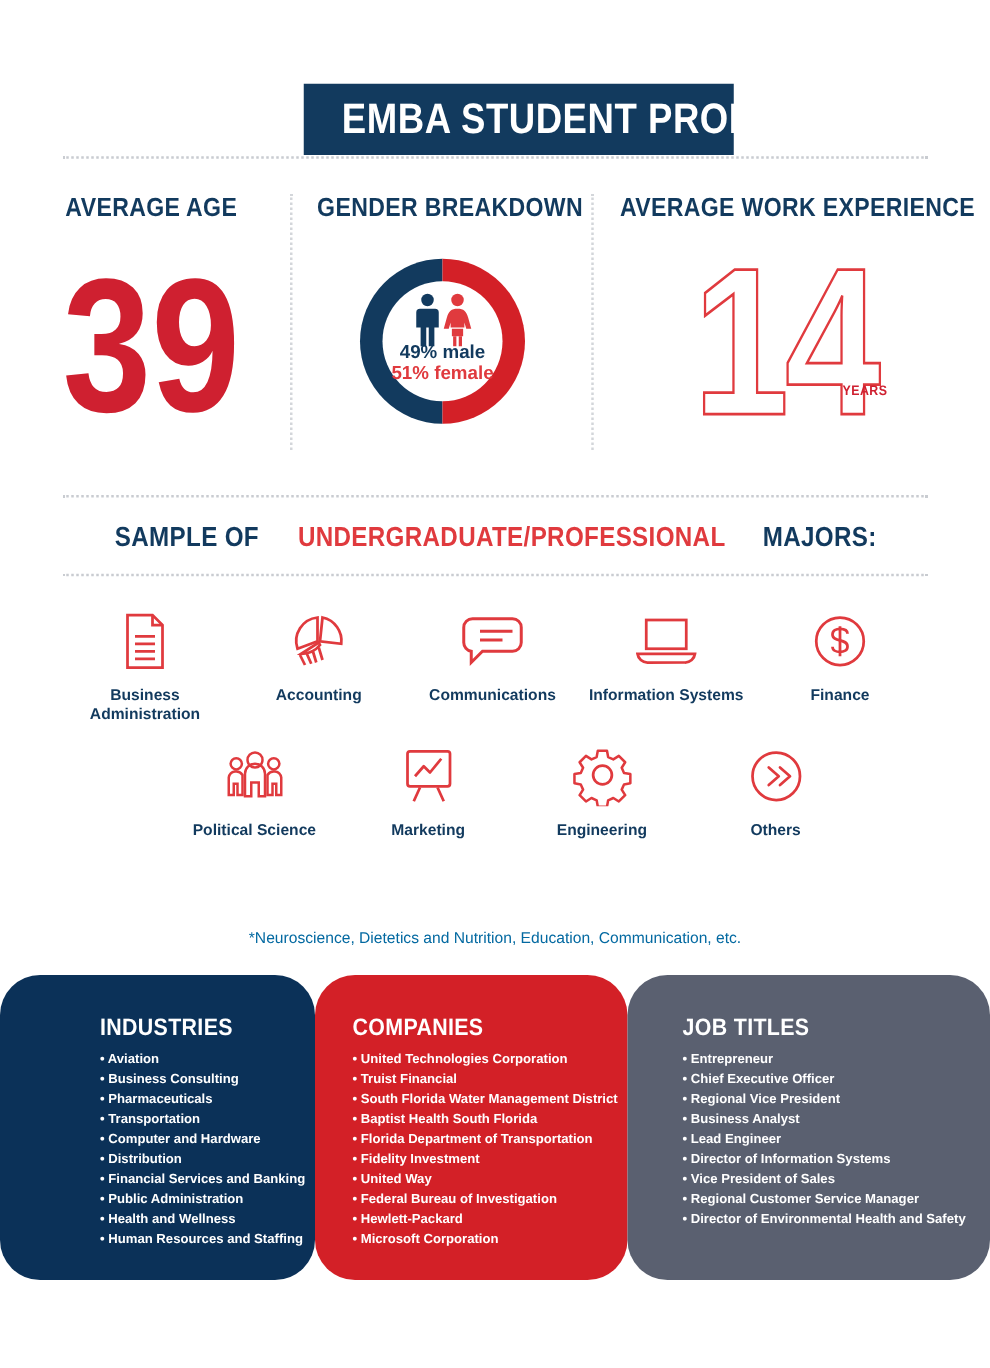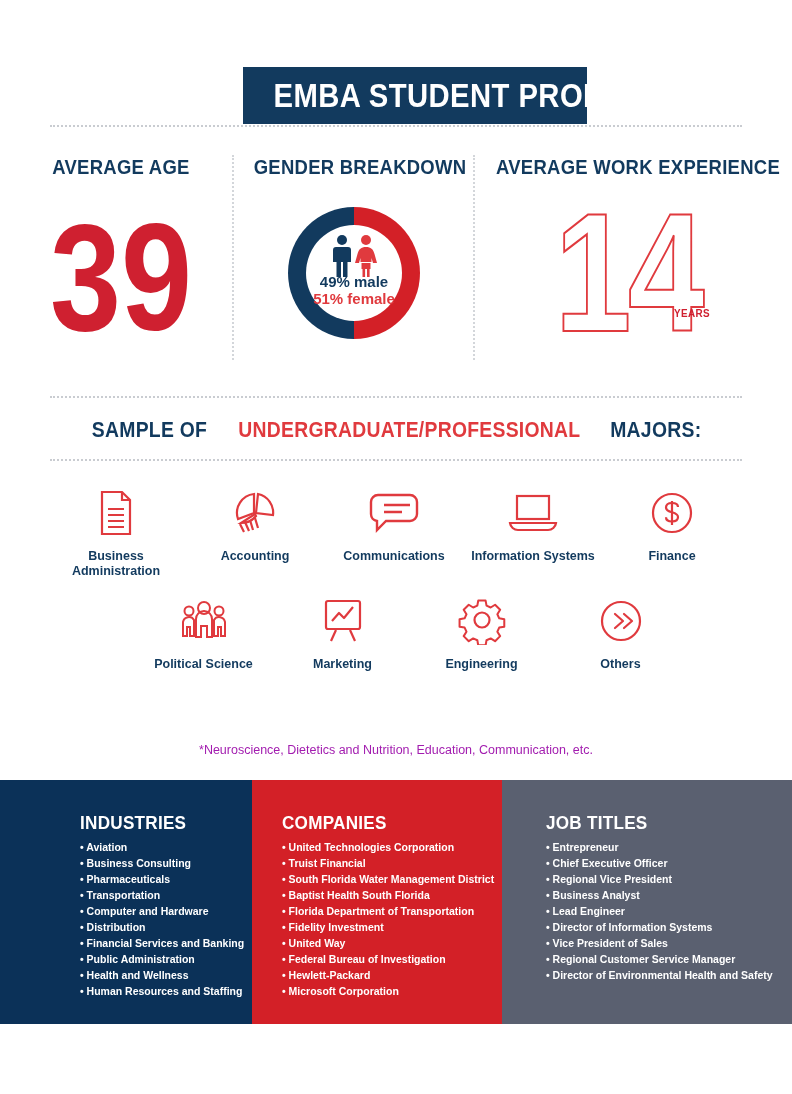--- a/index.html
+++ b/index.html
@@ -135,26 +135,26 @@
   .major { text-align: center; }
   .major .glyph { height: 56px; display: flex; align-items: center; justify-content: center; }
   .major .mlabel {
     color: #123a5e;
     font-size: 12.5px; font-weight: bold;
     line-height: 1.2; margin-top: 8px;
   }
 
   .footnote {
     position: absolute; top: 743px; left: 0; width: 792px;
-    text-align: center; color: #a21caf; font-size: 12.5px;
+    text-align: center; color: #0369a1; font-size: 12.5px;
   }
 
   
   .panel { position: absolute; top: 780px; left: 0; width: 792px; height: 244px; display: flex; }
-  .panel-col { padding: 32px 18px 0 0; }
+  .panel-col { padding: 32px 18px 0 0; border-radius: 32px; }
   .pc-industries { width: 252px; background: #0b3158; padding-left: 80px; }
   .pc-companies  { width: 250px; background: #d32027; padding-left: 30px; }
   .pc-jobs       { width: 290px; background: #5a6070; padding-left: 44px; }
 
   .panel-title {
     color: #ffffff; font-size: 19px; font-weight: bold;
     letter-spacing: 0.3px; margin-bottom: 6px;
     transform: scaleX(0.9); transform-origin: left center;
     font-family: "Liberation Sans Narrow", "Liberation Sans", sans-serif;
   }

